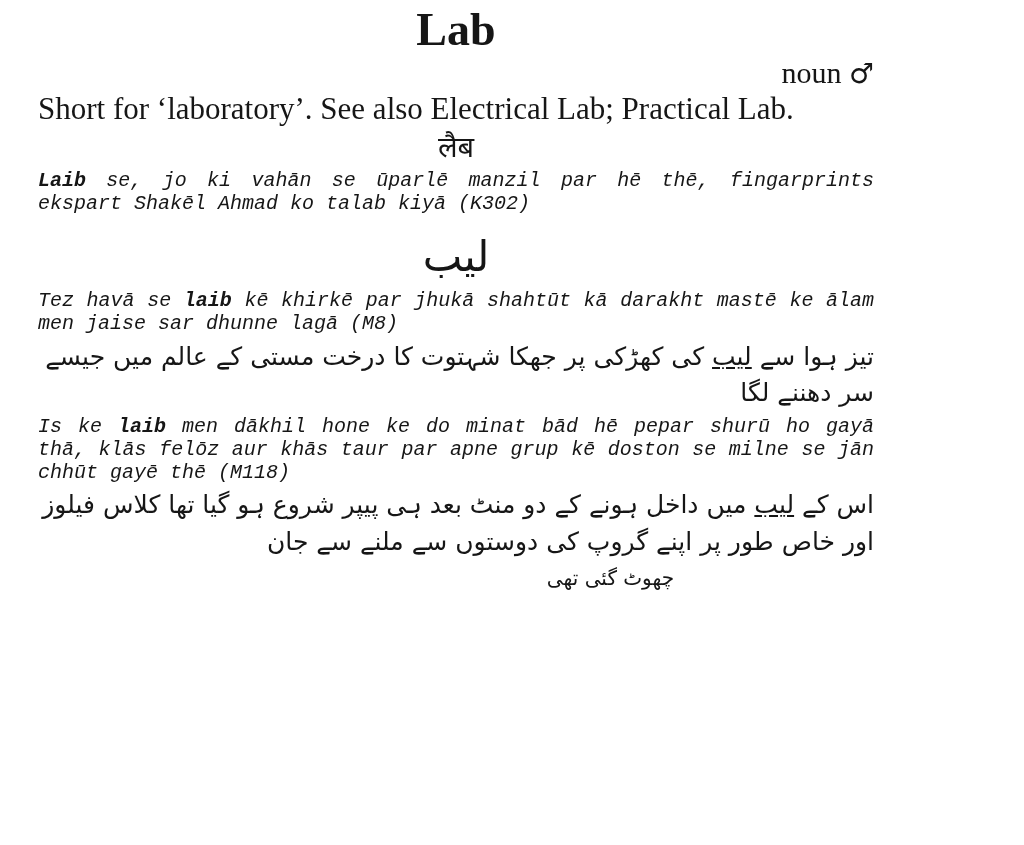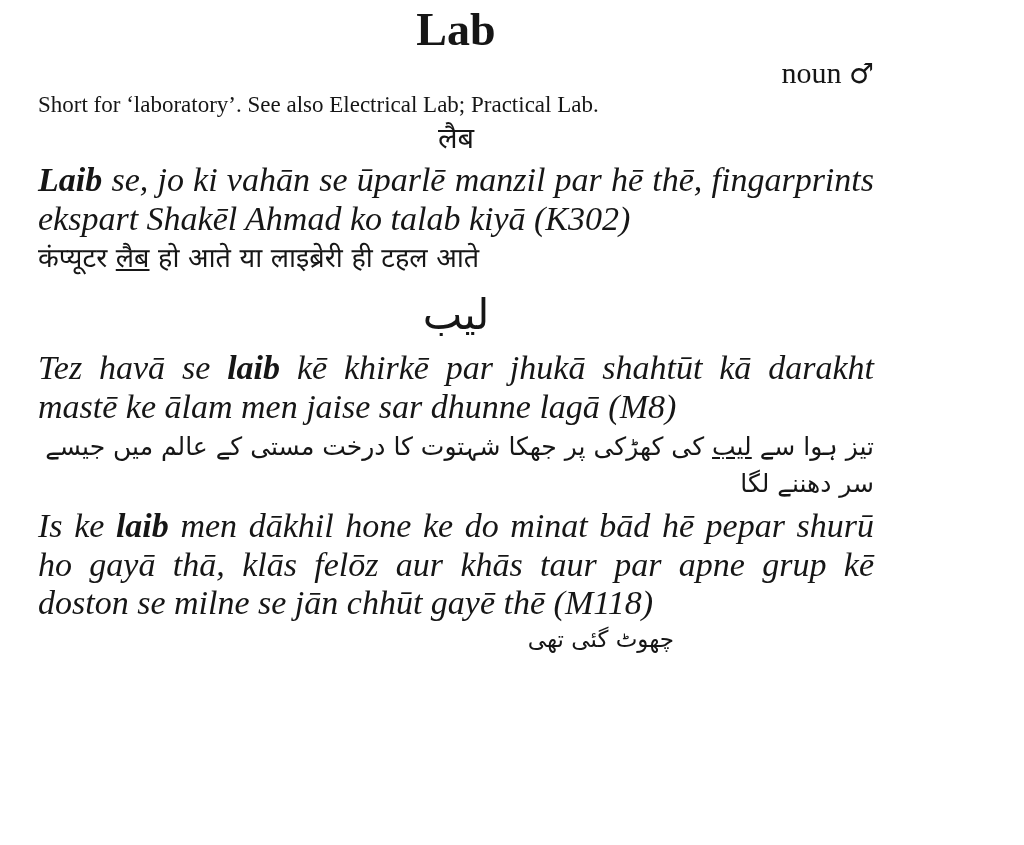--- a/index.html
+++ b/index.html
@@ -31,37 +31,38 @@
     font-size: 30px;
     line-height: 1.1;
     margin: 2px 0 0 0;
   }
   .gender {
     font-family: "DejaVu Sans", sans-serif;
     font-size: 28px;
   }
   .definition {
     margin: 2px 0 0 0;
-    font-size: 23px;
+    font-size: 31px;
     line-height: 1.1;
   }
   .hindi-head {
     margin: 4px 0 2px 0;
     text-align: center;
     font-family: "DejaVu Sans", sans-serif;
     font-weight: normal;
     font-size: 29px;
     line-height: 1.2;
   }
   .roman {
     margin: 5px 0 0 0;
     font-style: italic;
-    font-size: 34px;
+    font-size: 20px;
     line-height: 1.14;
     text-align: justify;
+    font-family: Liberation Mono, monospace;
   }
   .roman b { font-weight: bold; }
   .hindi {
     margin: 2px 0 2px 0;
     font-family: "DejaVu Sans", sans-serif;
     font-size: 27px;
     line-height: 1.25;
   }
   .underlined { text-decoration: underline; }
   .urdu-head {
@@ -75,21 +76,21 @@
   .urdu {
     margin: 3px 0 4px 0;
     font-family: "DejaVu Sans", sans-serif;
     font-size: 25px;
     line-height: 1.45;
     direction: rtl;
   }
   .urdu-line2 {
     margin: 0 0 4px 0;
     font-family: "DejaVu Sans", sans-serif;
-    font-size: 23px;
+    font-size: 20px;
     line-height: 1.45;
     text-align: right;
     direction: rtl;
     padding-left: 0;
     padding-right: 200px;
   }
 </style>
 </head>
 <body>
 
@@ -103,28 +104,28 @@
   </div>
 
   <p class="definition">Short for ‘laboratory’. See also Electrical Lab; Practical Lab.</p>
 
   <div class="hindi-head">लैब</div>
 
   <p class="roman"><span></span><b>Laib</b><span> se, jo ki vahān se ūparlē manzil par hē thē, fingarprints ekspart Shakēl Ahmad ko talab kiyā (K302)</span></p>
 
 
 
-  <p class="hindi"><span>कंप्यूटर </span><span class="underlined">लैब</span><span> हो आते या लाइब्रेरी ही टहल आते</span></p>
 
   <div class="urdu-head" dir="rtl">لیب</div>
 
   <p class="roman"><span>Tez havā se </span><b>laib</b><span> kē khirkē par jhukā shahtūt kā darakht mastē ke ālam men jaise sar dhunne lagā (M8)</span></p>
 
   <p class="urdu" dir="rtl"><span>تیز ہوا سے </span><span class="underlined">لیب</span><span> کی کھڑکی پر جھکا شہتوت کا درخت مستی کے عالم میں جیسے سر دھننے لگا</span></p>
 
 
 
   <p class="roman"><span>Is ke </span><b>laib</b><span> men dākhil hone ke do minat bād hē pepar shurū ho gayā thā, klās felōz aur khās taur par apne grup kē doston se milne se jān chhūt gayē thē (M118)</span></p>
 
+  <p class="urdu" dir="rtl"><span>اس کے </span><span class="underlined">لیب</span><span> میں داخل ہونے کے دو منٹ بعد ہی پیپر شروع ہو گیا تھا کلاس فیلوز اور خاص طور پر اپنے گروپ کی دوستوں سے ملنے سے جان</span></p>
 
   <div class="urdu-line2" dir="rtl">چھوٹ گئی تھی</div>
 
 </div>
 
 </body></html>

